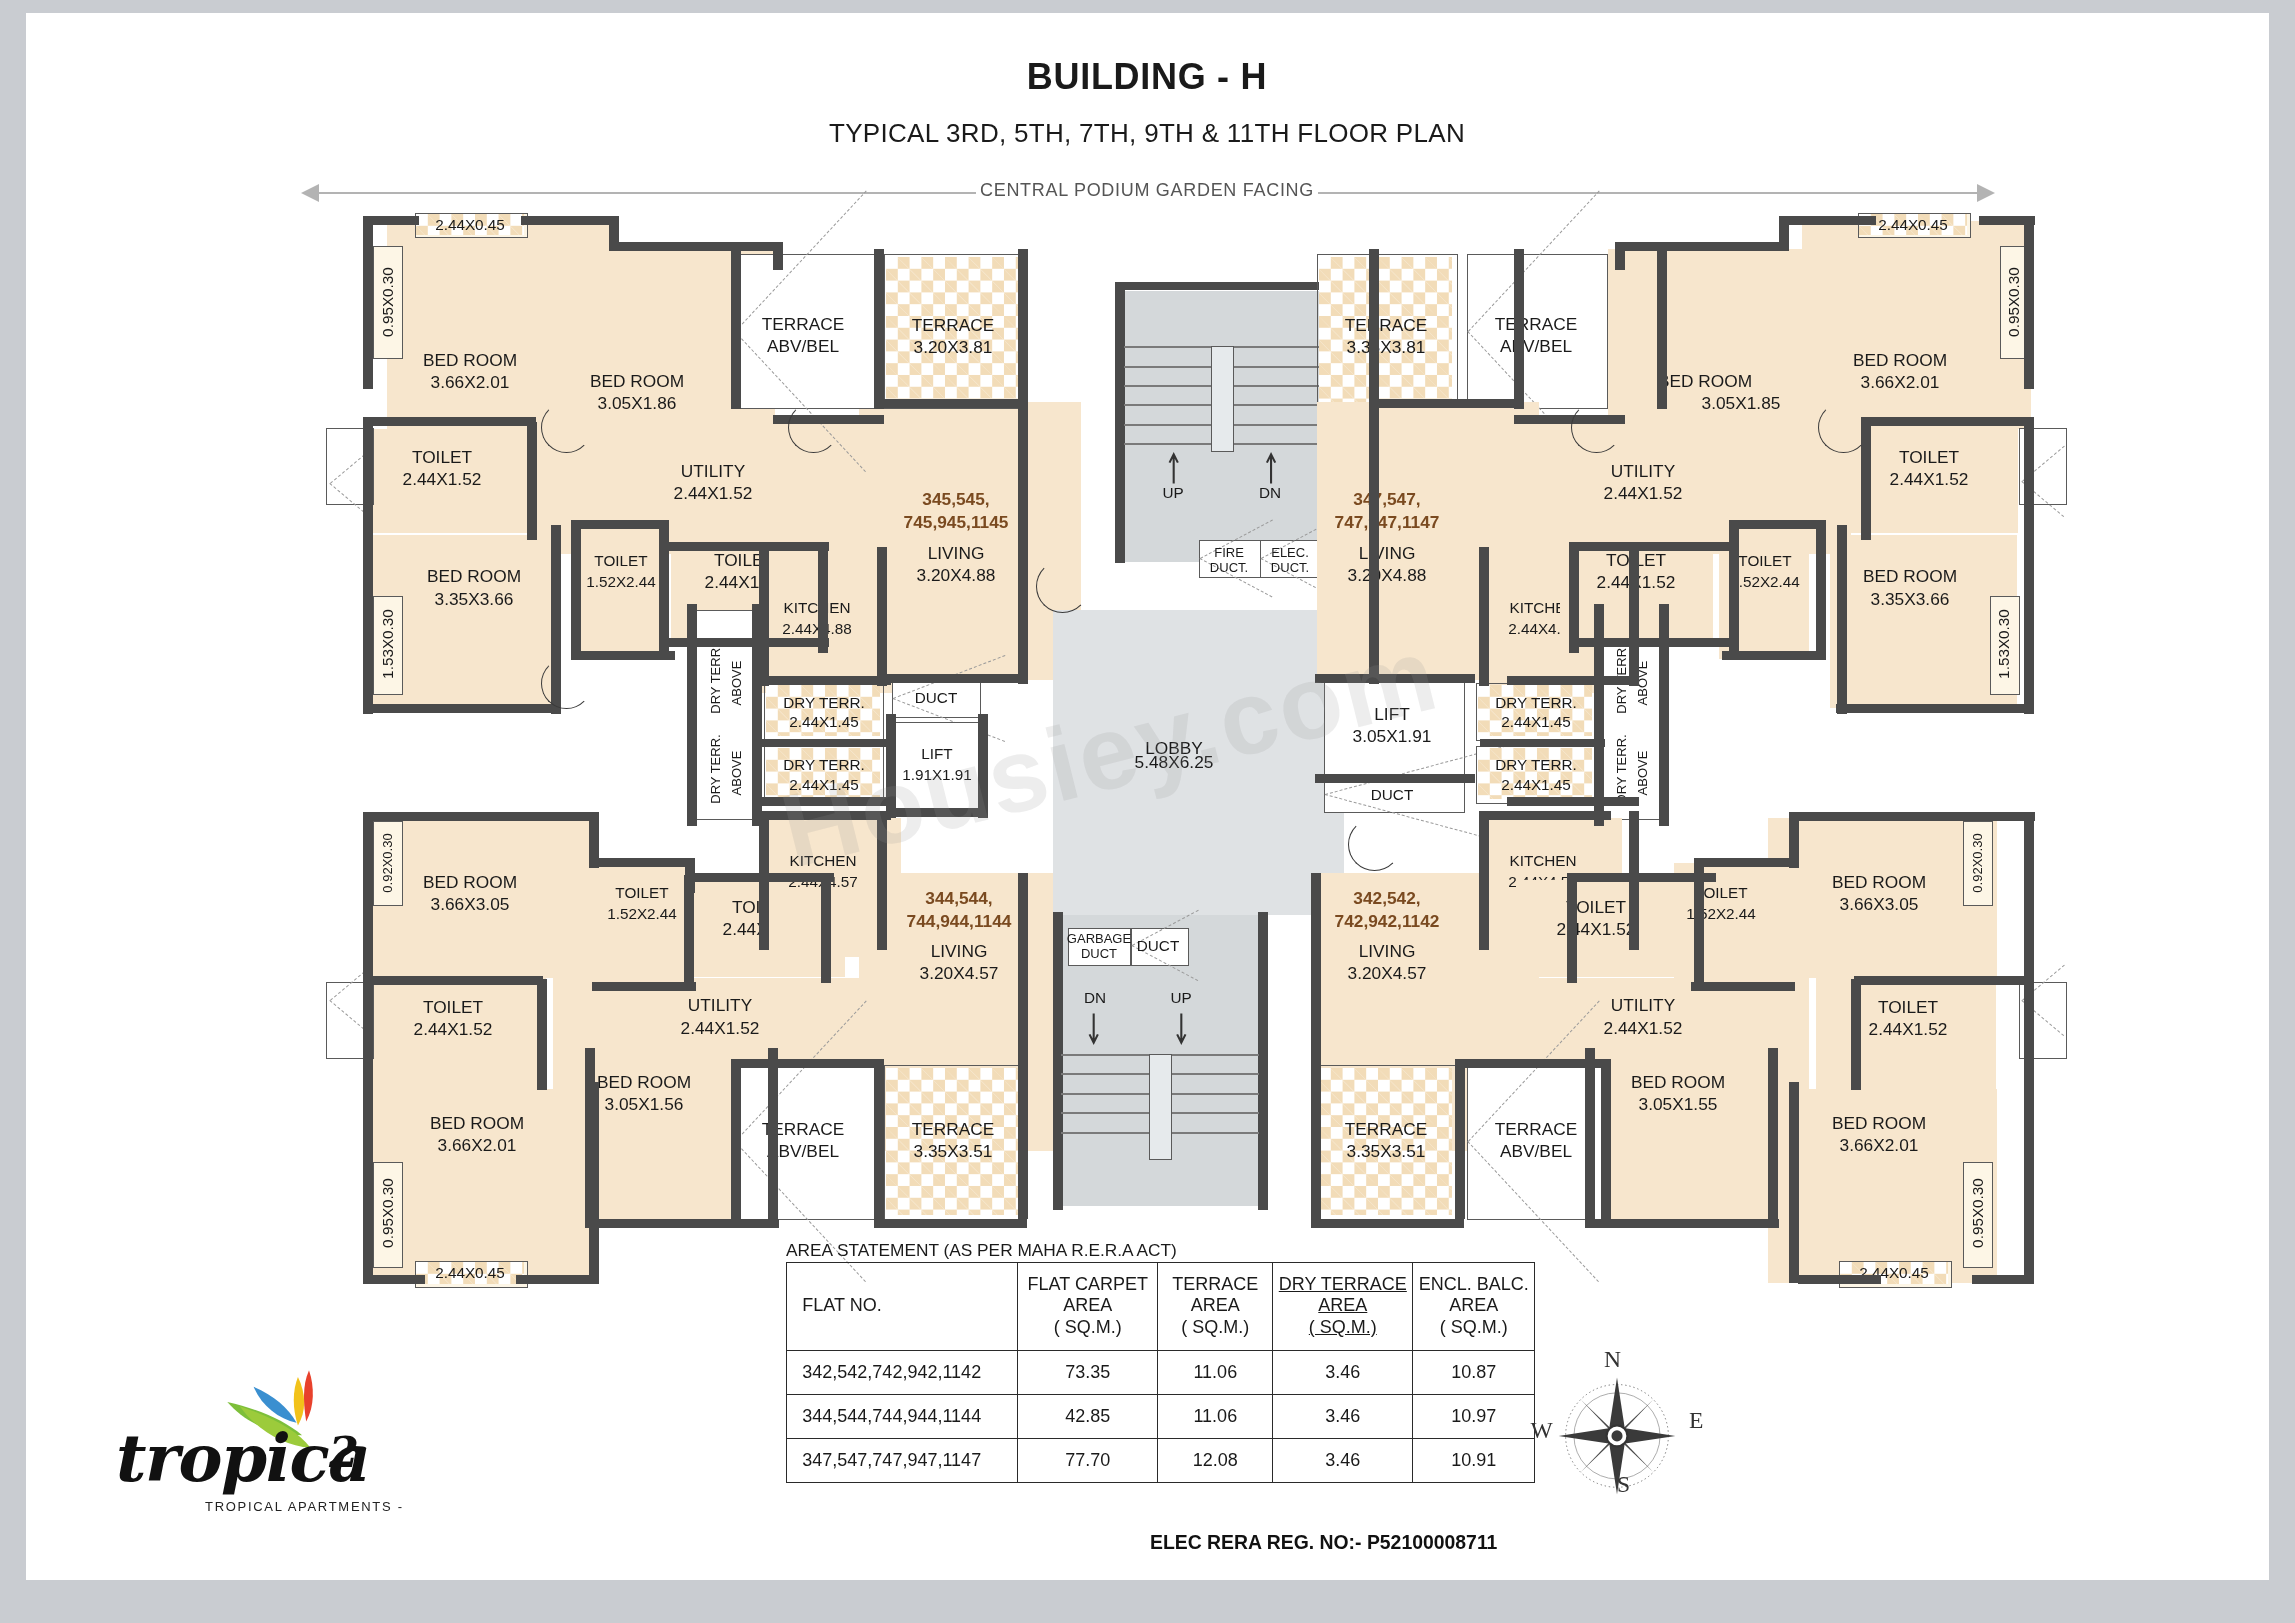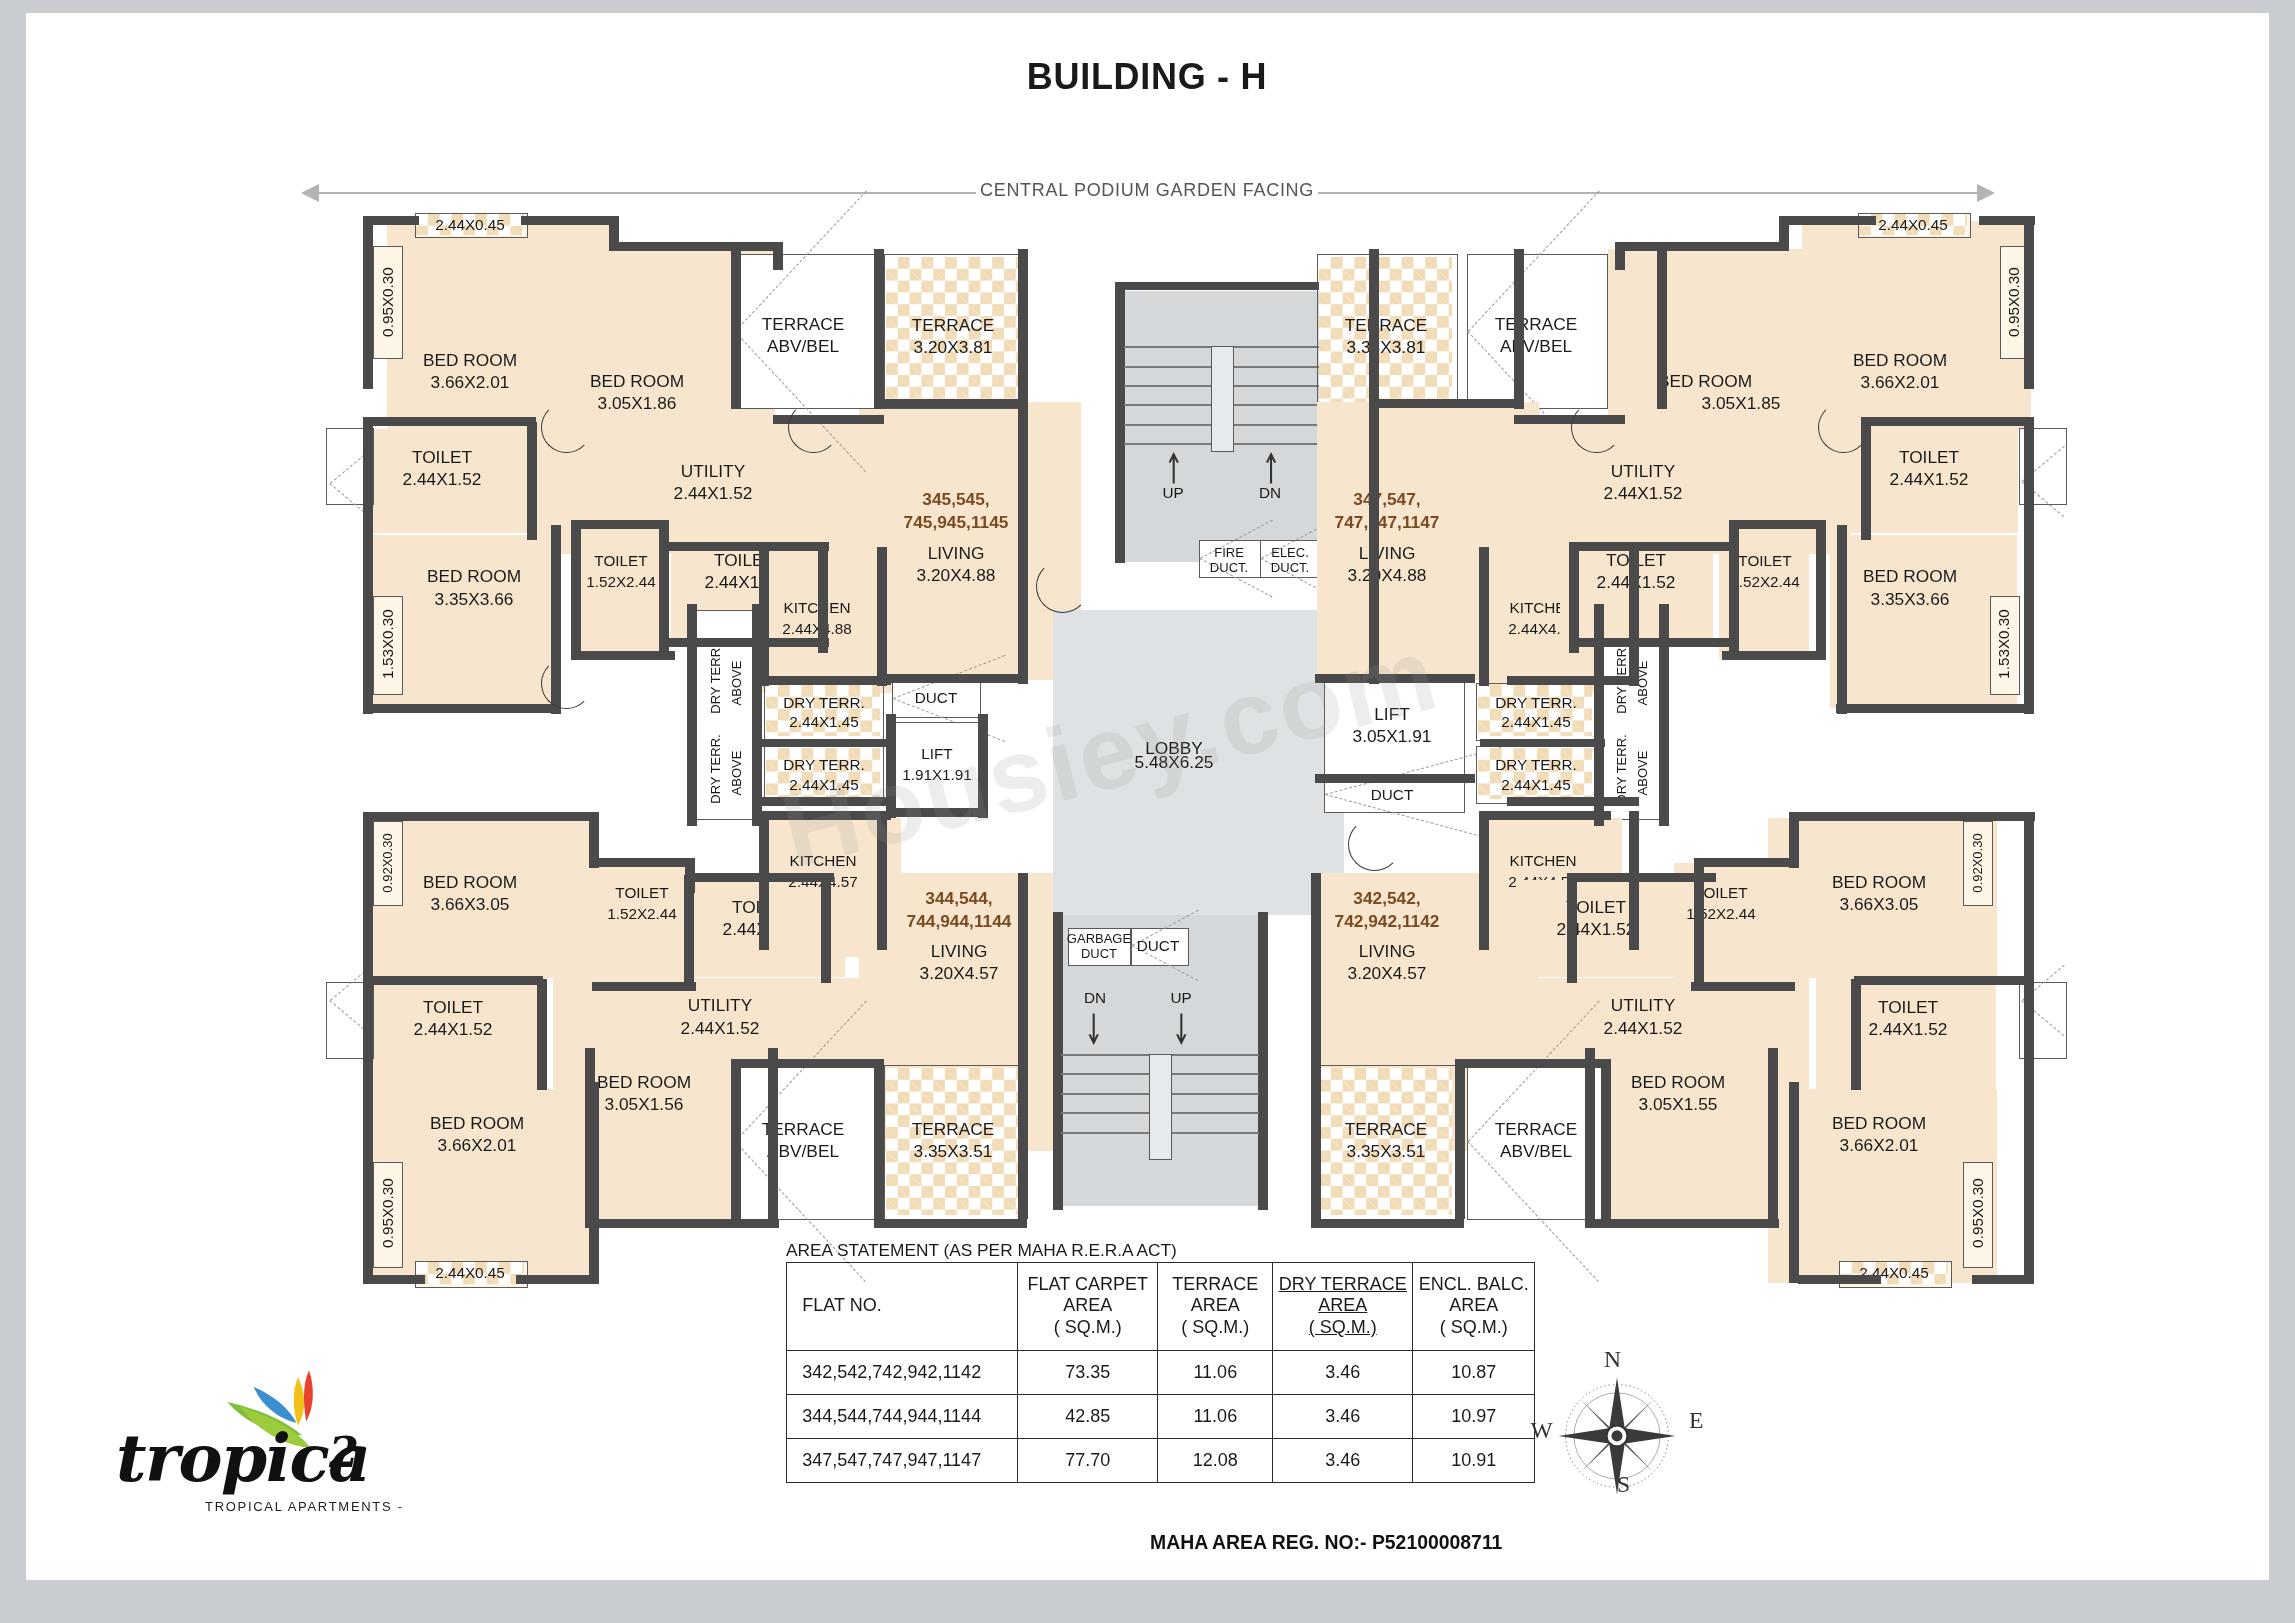--- a/index.html
+++ b/index.html
@@ -83,20 +83,21 @@
       color:rgba(150,150,150,.17);transform:rotate(-14deg);letter-spacing:2.8px;
       font-family:"Liberation Sans",sans-serif;pointer-events:none;}
 </style>
 </head>
 <body>
 
 <div id="page">
  <div id="sheet">
 
   <div class="t ctr" id="title">BUILDING - H</div>
+  <div class="t ctr" id="subtitle">TYPICAL 3RD, 5TH, 7TH, 9TH &amp; 11TH FLOOR PLAN</div>
   <div class="t ctr" id="facing">CENTRAL PODIUM GARDEN FACING</div>
 
   <div class="facing-line" style="left:291px;width:659px;"></div>
   <div class="facing-line" style="left:1292px;width:659px;"></div>
   <div class="facing-arrow" style="left:275px;border-right:18px solid #b3b3b3;"></div>
   <div class="facing-arrow" style="left:1951px;border-left:18px solid #b3b3b3;"></div>
 
   <div id="plan">
 
     <div class="room" style="left:361px;top:208px;width:229px;height:208px;"></div>
@@ -611,21 +612,21 @@
       <tr>
         <td class="flatcol">347,547,747,947,1147</td>
         <td>77.70</td>
         <td>12.08</td>
         <td>3.46</td>
         <td>10.91</td>
       </tr>
     </tbody>
   </table>
 
-  <div id="rera">MAHA AREA REG. NO:- P52100008711</div>
+  <div id="rera">ELEC RERA REG. NO:- P52100008711</div>
 
   <div id="logo">
     <svg style="position:absolute;left:104px;top:-7px;width:160px;height:90px;" viewBox="0 0 230 130" width="160" height="90">
       <path d="M128 6 C136 30 136 58 124 80 C120 56 118 28 128 6 Z" fill="#e8412c"></path>
       <path d="M112 16 C124 40 124 66 112 86 C104 62 104 36 112 16 Z" fill="#f2c21a"></path>
       <path d="M48 30 C76 42 98 60 110 82 C84 76 60 58 48 30 Z" fill="#3a8fd0"></path>
       <path d="M10 52 C54 62 92 78 118 100 C76 100 36 82 10 52 Z" fill="#7dbf3a"></path>
       <path d="M28 58 C76 74 112 94 130 118 C92 116 52 92 28 58 Z" fill="#9ccb3b"></path>
     </svg>
     <div id="logoWord">tropica</div>

